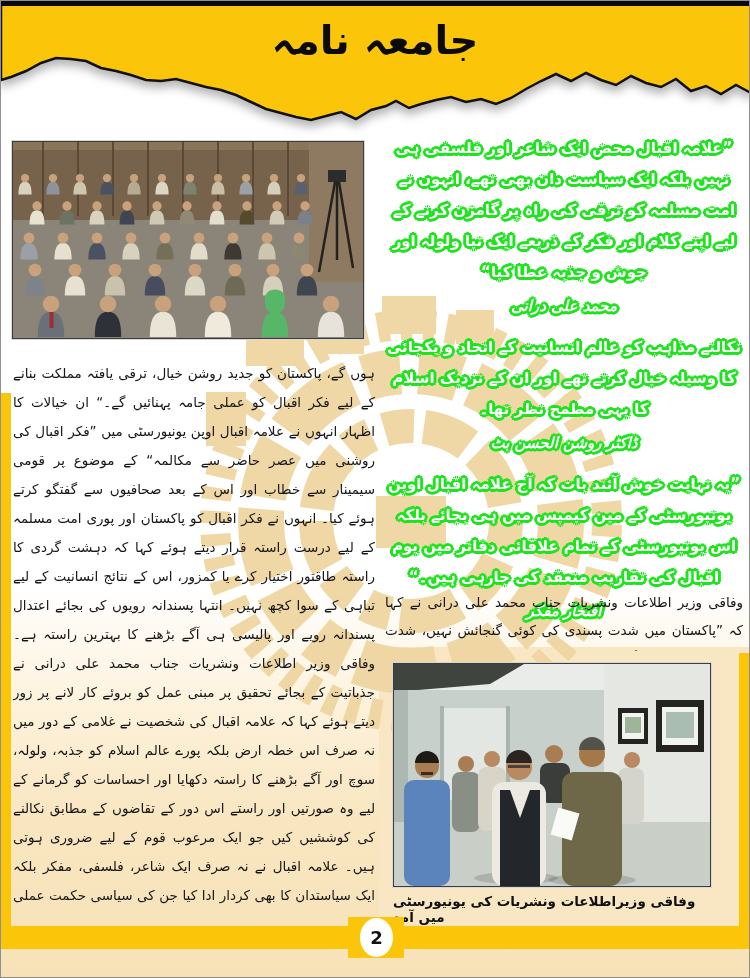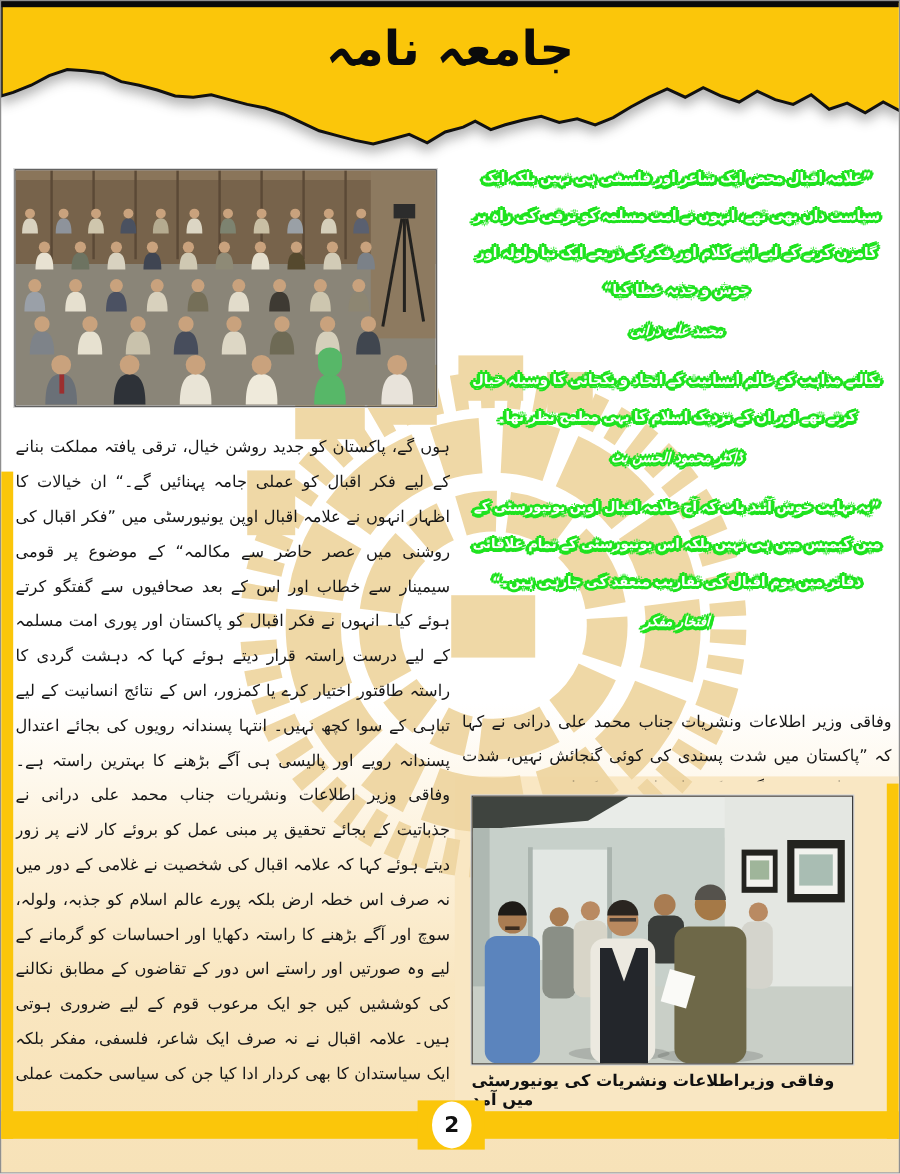--- a/index.html
+++ b/index.html
@@ -24,21 +24,21 @@
   
   .cream-panel{position:absolute;left:378px;top:646px;width:372px;height:280px;background:#f9e7c3;z-index:0;}
   .watermark{position:absolute;left:185px;top:295px;width:470px;height:470px;z-index:1;opacity:.95;}
   
   .photo{position:absolute;border:1px solid #3c3c3c;box-shadow:0 0 0 1px #d8d8d8;z-index:3;}
   #photo1{left:11px;top:140px;width:350px;height:196px;}
   #photo2{left:392px;top:662px;width:316px;height:222px;}
   
   .quote-col{position:absolute;left:382px;top:132px;width:362px;height:524px;overflow:hidden;z-index:3;
     text-align:center;}
-  .gq{font-weight:bold;color:#ffffff;font-size:11px;line-height:31px;margin:0 0 3px 0;
+  .gq{font-weight:bold;color:#ffffff;font-size:15px;line-height:31px;margin:0 0 3px 0;
     text-shadow:-2px -2px 0 #1FE31F,-2px 0 0 #1FE31F,-2px 2px 0 #1FE31F,0 -2px 0 #1FE31F,
       0 2px 0 #1FE31F,2px -2px 0 #1FE31F,2px 0 0 #1FE31F,2px 2px 0 #1FE31F,
       -3px 0 0 #1FE31F,3px 0 0 #1FE31F,0 -3px 0 #1FE31F,0 3px 0 #1FE31F;}
   .gq-attr{margin:0 0 10px 0;font-style:italic;}
   .lead-par{position:absolute;left:384px;top:588px;width:358px;max-height:62px;overflow:hidden;z-index:3;
     font-size:13.5px;line-height:27.5px;color:#161616;text-align:justify;}
   .body-col{position:absolute;left:12px;top:358px;width:362px;max-height:556px;overflow:hidden;z-index:3;
     font-size:13.5px;line-height:29px;color:#161616;text-align:justify;}
   .caption{position:absolute;left:392px;top:892px;width:316px;z-index:3;text-align:left;
     font-size:13.5px;font-weight:bold;color:#111;}
@@ -165,22 +165,22 @@
         <rect x="36.5" y="8" width="4" height="16" fill="#9c2f2f"></rect>
         <path d="M252,-8 a11 11 0 0 1 20,0 l0,8 a10 10 0 0 1 -20,0 z" fill="#57b768"></path>
       </g>
     </g>
   </svg>
 
   <div class="quote-col urdu">
     <div class="gq">”علامہ اقبال محض ایک شاعر اور فلسفی ہی نہیں بلکہ ایک سیاست دان بھی تھے، انہوں نے امت مسلمہ کو ترقی کی راہ پر گامزن کرنے کے لیے اپنے کلام اور فکر کے ذریعے ایک نیا ولولہ اور جوش و جذبہ عطا کیا“</div>
     <div class="gq gq-attr">محمد علی درانی</div>
     <div class="gq">نکالنے مذاہب کو عالم انسانیت کے اتحاد و یکجائی کا وسیلہ خیال کرتے تھے اور ان کے نزدیک اسلام کا یہی مطمح نظر تھا۔</div>
-    <div class="gq gq-attr">ڈاکٹر محمود الحسن بٹ</div>
-    <div class="gq">”یہ نہایت خوش آئند بات کہ آج علامہ اقبال اوپن یونیورسٹی کے مین کیمپس میں ہی نہیں بلکہ اس یونیورسٹی کے تمام علاقائی دفاتر میں یوم اقبال کی تقاریب منعقد کی جارہی ہیں۔“</div>
+    <div class="gq gq-attr">ڈاکٹر روشن الحسن بٹ</div>
+    <div class="gq">”یہ نہایت خوش آئند بات کہ آج علامہ اقبال اوپن یونیورسٹی کے مین کیمپس میں ہی بجائے بلکہ اس یونیورسٹی کے تمام علاقائی دفاتر میں یوم اقبال کی تقاریب منعقد کی جارہی ہیں۔“</div>
     <div class="gq gq-attr">افتخار مفکر</div>
   </div>
 
   <div class="lead-par urdu">وفاقی وزیر اطلاعات ونشریات جناب محمد علی درانی نے کہا کہ ”پاکستان میں شدت پسندی کی کوئی گنجائش نہیں، شدت پسندی اور دہشت گردی کے تمام راستے بند کرنا</div>
   <div class="body-col urdu">ہوں گے، پاکستان کو جدید روشن خیال، ترقی یافتہ مملکت بنانے کے لیے فکر اقبال کو عملی جامہ پہنائیں گے۔“ ان خیالات کا اظہار انہوں نے علامہ اقبال اوپن یونیورسٹی میں ”فکر اقبال کی روشنی میں عصر حاضر سے مکالمہ“ کے موضوع پر قومی سیمینار سے خطاب اور اس کے بعد صحافیوں سے گفتگو کرتے ہوئے کیا۔ انہوں نے فکر اقبال کو پاکستان اور پوری امت مسلمہ کے لیے درست راستہ قرار دیتے ہوئے کہا کہ دہشت گردی کا راستہ طاقتور اختیار کرے یا کمزور، اس کے نتائج انسانیت کے لیے تباہی کے سوا کچھ نہیں۔ انتہا پسندانہ رویوں کی بجائے اعتدال پسندانہ رویے اور پالیسی ہی آگے بڑھنے کا بہترین راستہ ہے۔ وفاقی وزیر اطلاعات ونشریات جناب محمد علی درانی نے جذباتیت کے بجائے تحقیق پر مبنی عمل کو بروئے کار لانے پر زور دیتے ہوئے کہا کہ علامہ اقبال کی شخصیت نے غلامی کے دور میں نہ صرف اس خطہ ارض بلکہ پورے عالم اسلام کو جذبہ، ولولہ، سوچ اور آگے بڑھنے کا راستہ دکھایا اور احساسات کو گرمانے کے لیے وہ صورتیں اور راستے اس دور کے تقاضوں کے مطابق نکالنے کی کوششیں کیں جو ایک مرعوب قوم کے لیے ضروری ہوتی ہیں۔ علامہ اقبال نے نہ صرف ایک شاعر، فلسفی، مفکر بلکہ ایک سیاستدان کا بھی کردار ادا کیا جن کی سیاسی حکمت عملی اس خطے میں ایک نئی مملکت یعنی پاکستان کے قیام کا باعث بنی۔ اسلام کے بنیادی تصور پر بننے والی اس مملکت میں اس خطہ ہی کو نہیں بلکہ پورے عالم اسلام کو ایک ولولہ، جذبہ، سوچ اور قیادت دی۔ انہوں نے کہا کہ مشکلات و اختلافات کے باوجود ہم نے بہت کچھ حاصل کیا ہے۔ یہ قوم آگے بڑھنے کی سمت، عزم اور قوت رکھتی ہے جس کے نتیجے میں پوری امت مسلمہ کے اندر پاکستان کو حکمت، جغرافیائی تناظر، سائنس اینڈ ٹیکنالوجی کے میدان میں صلاحیتوں اور پوری دنیا کو درپیش مسائل پر فکر اور سوچ دینے کے حوالے سے کلیدی حیثیت حاصل ہے۔ انہوں نے کہا کہ</div>
 
   <svg id="photo2" class="photo" viewBox="0 0 316 222" preserveAspectRatio="none">
     <rect width="316" height="222" fill="#cfd6d0"></rect>
     <rect width="316" height="34" fill="#e9ece8"></rect>
     <polygon points="0,0 130,0 96,20 0,28" fill="#3f443f"></polygon>

